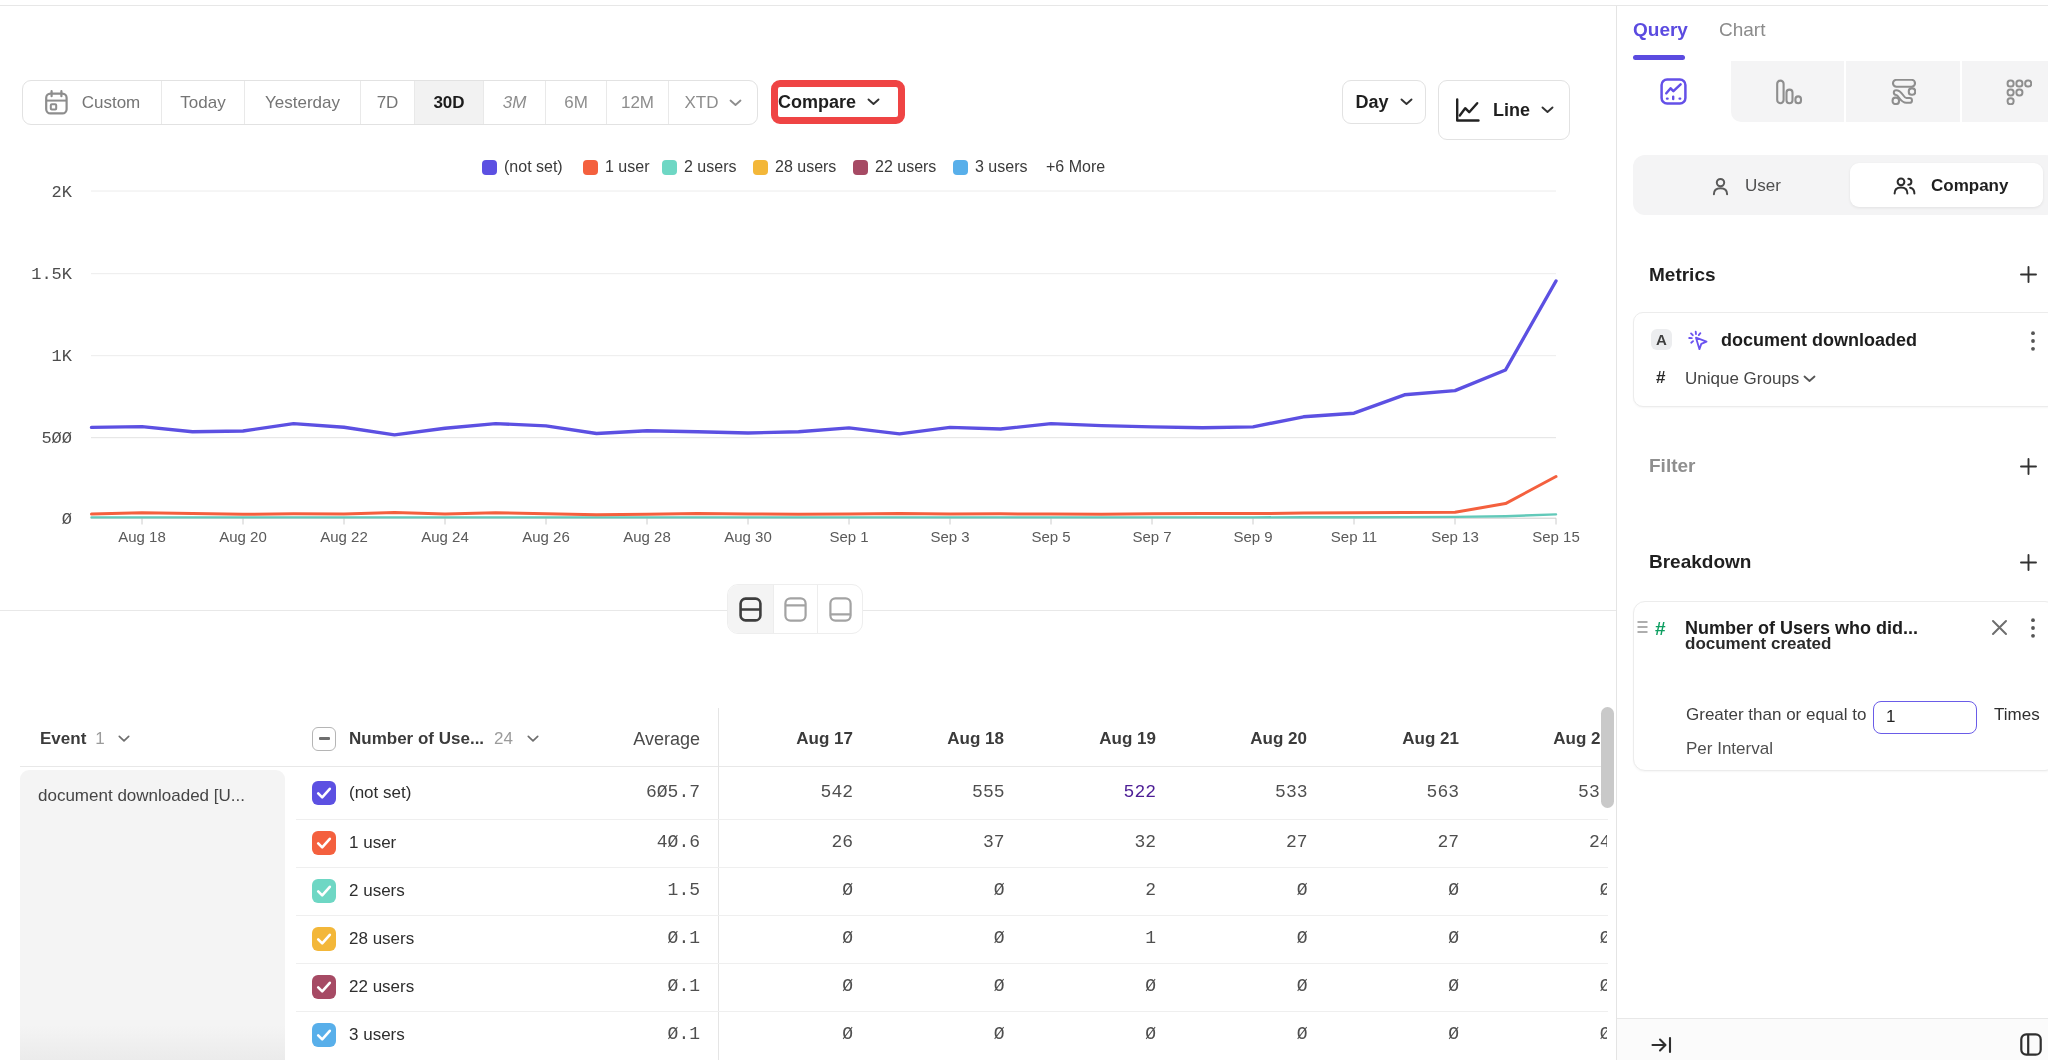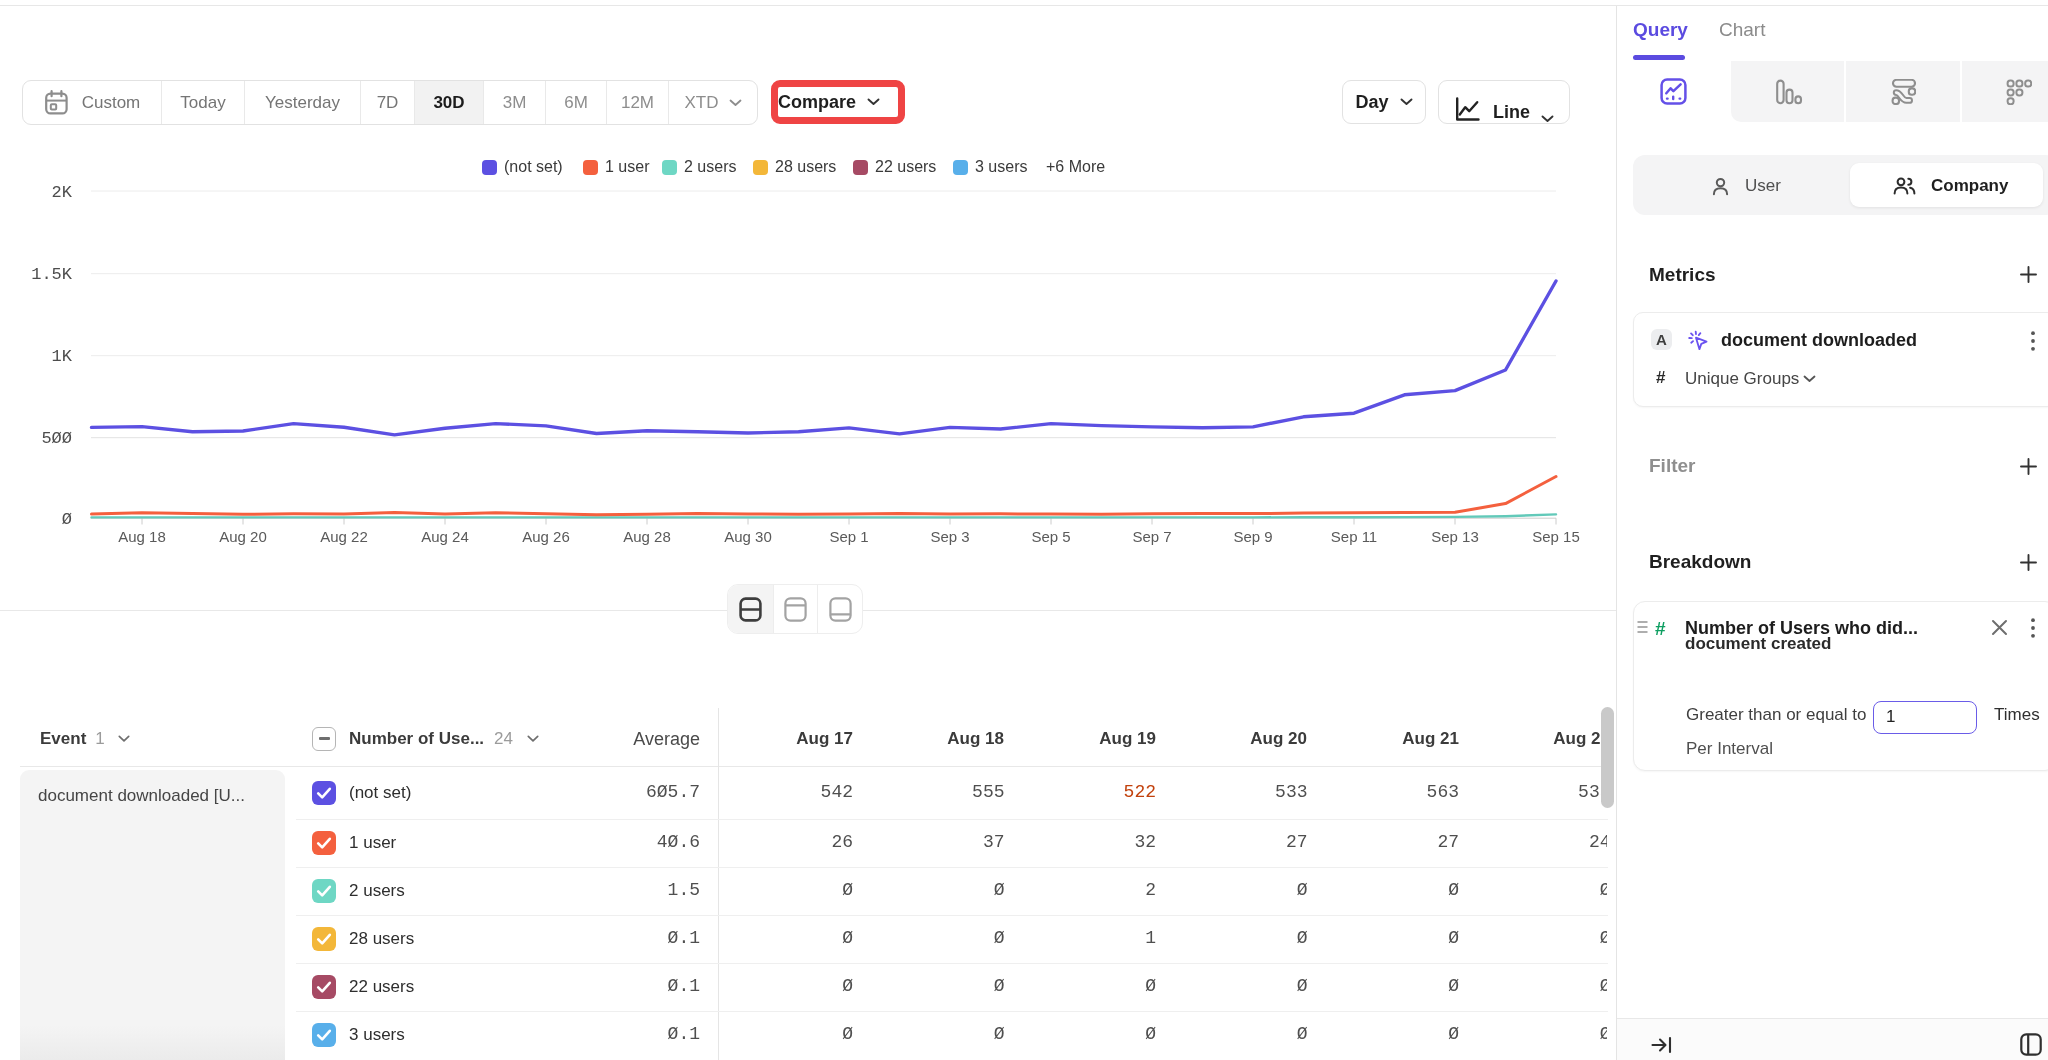--- a/index.html
+++ b/index.html
@@ -30,21 +30,21 @@
     </div>
     <div class="vsep"></div>
     <div class="row" style="width:82px;height:100%;justify-content:center;">Today</div>
     <div class="vsep"></div>
     <div class="row" style="width:115px;height:100%;justify-content:center;">Yesterday</div>
     <div class="vsep"></div>
     <div class="row" style="width:53px;height:100%;justify-content:center;">7D</div>
     <div class="vsep"></div>
     <div class="row" style="width:68px;height:100%;justify-content:center;background:#f2f2f2;color:#1c1c1c;font-weight:700;">30D</div>
     <div class="vsep"></div>
-    <div class="row" style="width:61px;height:100%;justify-content:center;color:#8d8d8d;">3M</div>
+    <div class="row" style="width:61px;height:100%;justify-content:center;color:#8d8d8d;font-style:italic;">3M</div>
     <div class="vsep"></div>
     <div class="row" style="width:60px;height:100%;justify-content:center;color:#8d8d8d;">6M</div>
     <div class="vsep"></div>
     <div class="row" style="width:61px;height:100%;justify-content:center;color:#8d8d8d;">12M</div>
     <div class="vsep"></div>
     <div class="row" style="width:88px;height:100%;justify-content:center;color:#8d8d8d;border-radius:0 8px 8px 0;">XTD
       <svg width="13" height="8" viewBox="0 0 13 8" style="margin-left:10px;">
           <path d="M1.5 1.5 L6.5 6 L11.5 1.5" fill="none" stroke="#8d8d8d" stroke-width="1.8" stroke-linecap="round" stroke-linejoin="round"></path>
         </svg>
     </div>
@@ -54,21 +54,21 @@
     <svg width="13" height="8" viewBox="0 0 13 8" style="margin-left:11px;">
         <path d="M1.5 1.5 L6.5 6 L11.5 1.5" fill="none" stroke="#333" stroke-width="1.9" stroke-linecap="round" stroke-linejoin="round"></path>
       </svg>
   </div>
   <div class="abs row" style="left:1342px;top:80px;width:84px;height:44px;justify-content:center;border:1px solid #e2e2e2;border-radius:9px;background:#fff;color:#1f1f1f;font-size:18px;font-weight:700;">
     Day
     <svg width="13" height="8" viewBox="0 0 13 8" style="margin-left:11px;">
         <path d="M1.5 1.5 L6.5 6 L11.5 1.5" fill="none" stroke="#333" stroke-width="1.9" stroke-linecap="round" stroke-linejoin="round"></path>
       </svg>
   </div>
-  <div class="abs row" style="left:1438px;top:80px;width:132px;height:44px;justify-content:center;border:1px solid #e2e2e2;border-radius:9px;background:#fff;color:#1f1f1f;font-size:18px;font-weight:700;align-items:flex-end;">
+  <div class="abs row" style="left:1438px;top:80px;width:132px;height:60px;justify-content:center;border:1px solid #e2e2e2;border-radius:9px;background:#fff;color:#1f1f1f;font-size:18px;font-weight:700;">
     <svg width="27" height="27" viewBox="0 0 27 27" style="margin-right:12px;">
       <path d="M3.2 2.5 V23.5 H24.5" fill="none" stroke="#222" stroke-width="2.4" stroke-linecap="round" stroke-linejoin="round"></path>
       <path d="M5.8 18.5 L11.2 11.2 L15.2 15.2 L23.2 6.2" fill="none" stroke="#222" stroke-width="2.4" stroke-linecap="round" stroke-linejoin="round"></path>
     </svg>
     Line
     <svg width="13" height="8" viewBox="0 0 13 8" style="margin-left:11px;">
         <path d="M1.5 1.5 L6.5 6 L11.5 1.5" fill="none" stroke="#333" stroke-width="1.9" stroke-linecap="round" stroke-linejoin="round"></path>
       </svg>
   </div>
 
@@ -196,21 +196,21 @@
 
   <div class="abs" style="left:312px;top:781px;width:24px;height:24px;background:#5C50E2;border-radius:6px;">
     <svg width="24" height="24" viewBox="0 0 24 24">
         <path d="M6.2 12.3 L10.2 16.3 L17.8 7.8" fill="none" stroke="#fff" stroke-width="2.6" stroke-linecap="round" stroke-linejoin="round"></path>
       </svg>
   </div>
   <div class="abs" style="left:349px;top:783px;font-size:17px;color:#2e2e2e;">(not set)</div>
   <div class="abs mono" style="left:500px;top:782px;width:200px;text-align:right;font-size:18px;color:#4f4f4f;">6Ø5.7</div>
   <div class="abs mono" style="left:703px;top:782px;width:150px;text-align:right;font-size:18px;color:#4f4f4f;">542</div>
   <div class="abs mono" style="left:854.5px;top:782px;width:150px;text-align:right;font-size:18px;color:#4f4f4f;">555</div>
-  <div class="abs mono" style="left:1006px;top:782px;width:150px;text-align:right;font-size:18px;color:#c2410c;">522</div>
+  <div class="abs mono" style="left:1006px;top:782px;width:150px;text-align:right;font-size:18px;color:#4c1d95;">522</div>
   <div class="abs mono" style="left:1157.5px;top:782px;width:150px;text-align:right;font-size:18px;color:#4f4f4f;">533</div>
   <div class="abs mono" style="left:1309px;top:782px;width:150px;text-align:right;font-size:18px;color:#4f4f4f;">563</div>
   <div class="abs" style="left:1460.5px;top:782px;width:146px;overflow:hidden;">
       <div class="mono" style="width:150px;text-align:right;font-size:18px;color:#4f4f4f;">535</div>
     </div>
   <div class="abs" style="left:312px;top:831px;width:24px;height:24px;background:#F4603E;border-radius:6px;">
     <svg width="24" height="24" viewBox="0 0 24 24">
         <path d="M6.2 12.3 L10.2 16.3 L17.8 7.8" fill="none" stroke="#fff" stroke-width="2.6" stroke-linecap="round" stroke-linejoin="round"></path>
       </svg>
   </div>

